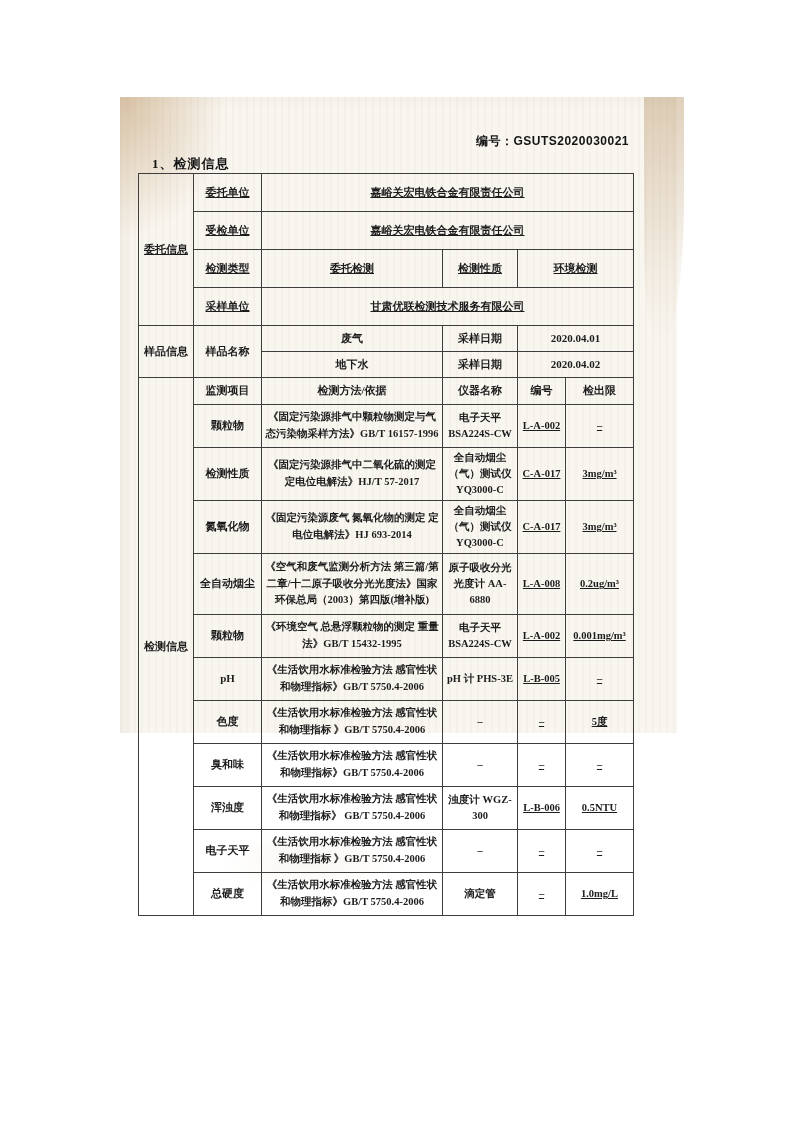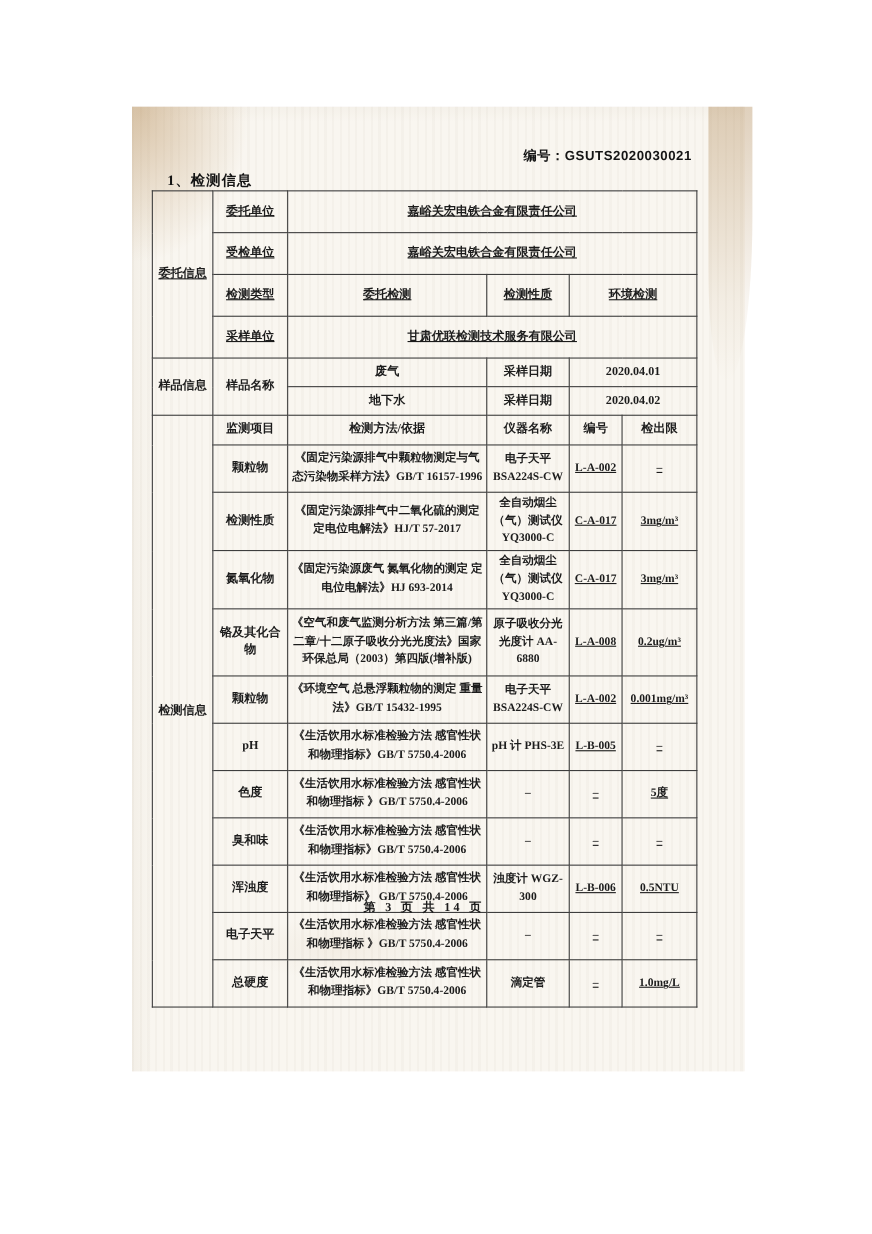--- a/index.html
+++ b/index.html
@@ -6,21 +6,21 @@
   body{
     width:793px;height:1122px;
     background:#ffffff;
     font-family:"Liberation Serif","DejaVu Serif",serif;
     color:#1d1d1d;
     position:relative;
     overflow:hidden;
   }
   
   .scan-page{
-    position:absolute;left:120px;top:97px;width:557px;height:877px;
+    position:absolute;left:120px;top:97px;width:557px;height:636px;
     background:#f9f6f0;
   }
   .scan-texture{
     position:absolute;inset:0;
     background:
       repeating-linear-gradient(90deg,rgba(140,125,100,0.045) 0 2px,rgba(255,255,255,0) 2px 7px),
       linear-gradient(90deg,rgba(160,140,110,0.07),rgba(160,140,110,0) 18px),
       linear-gradient(180deg,rgba(160,140,110,0.05),rgba(160,140,110,0) 14px);
     pointer-events:none;
   }
@@ -159,21 +159,21 @@
         <td class="limit">3mg/m³</td>
       </tr>
       <tr class="r-m3">
         <td>氮氧化物</td>
         <td class="method">《固定污染源废气 氮氧化物的测定 定电位电解法》HJ 693-2014</td>
         <td class="instr">全自动烟尘（气）测试仪 YQ3000-C</td>
         <td class="code">C-A-017</td>
         <td class="limit">3mg/m³</td>
       </tr>
       <tr class="r-m3b">
-        <td>铬及其化合物</td>
+        <td>全自动烟尘</td>
         <td class="method">《空气和废气监测分析方法 第三篇/第二章/十二原子吸收分光光度法》国家环保总局（2003）第四版(增补版)</td>
         <td class="instr">原子吸收分光光度计 AA-6880</td>
         <td class="code">L-A-008</td>
         <td class="limit">0.2ug/m³</td>
       </tr>
       <tr class="r-m2">
         <td>颗粒物</td>
         <td class="method">《环境空气 总悬浮颗粒物的测定 重量法》GB/T 15432-1995</td>
         <td class="instr">电子天平 BSA224S-CW</td>
         <td class="code">L-A-002</td>
@@ -217,14 +217,13 @@
       <tr class="r-m2">
         <td>总硬度</td>
         <td class="method">《生活饮用水标准检验方法 感官性状和物理指标》GB/T 5750.4-2006</td>
         <td class="instr">滴定管</td>
         <td class="code">–</td>
         <td class="limit">1.0mg/L</td>
       </tr>
     </tbody>
   </table>
 
-  <div class="footer">第 3 页 共 14 页</div>
 </div>
 
 </body></html>

